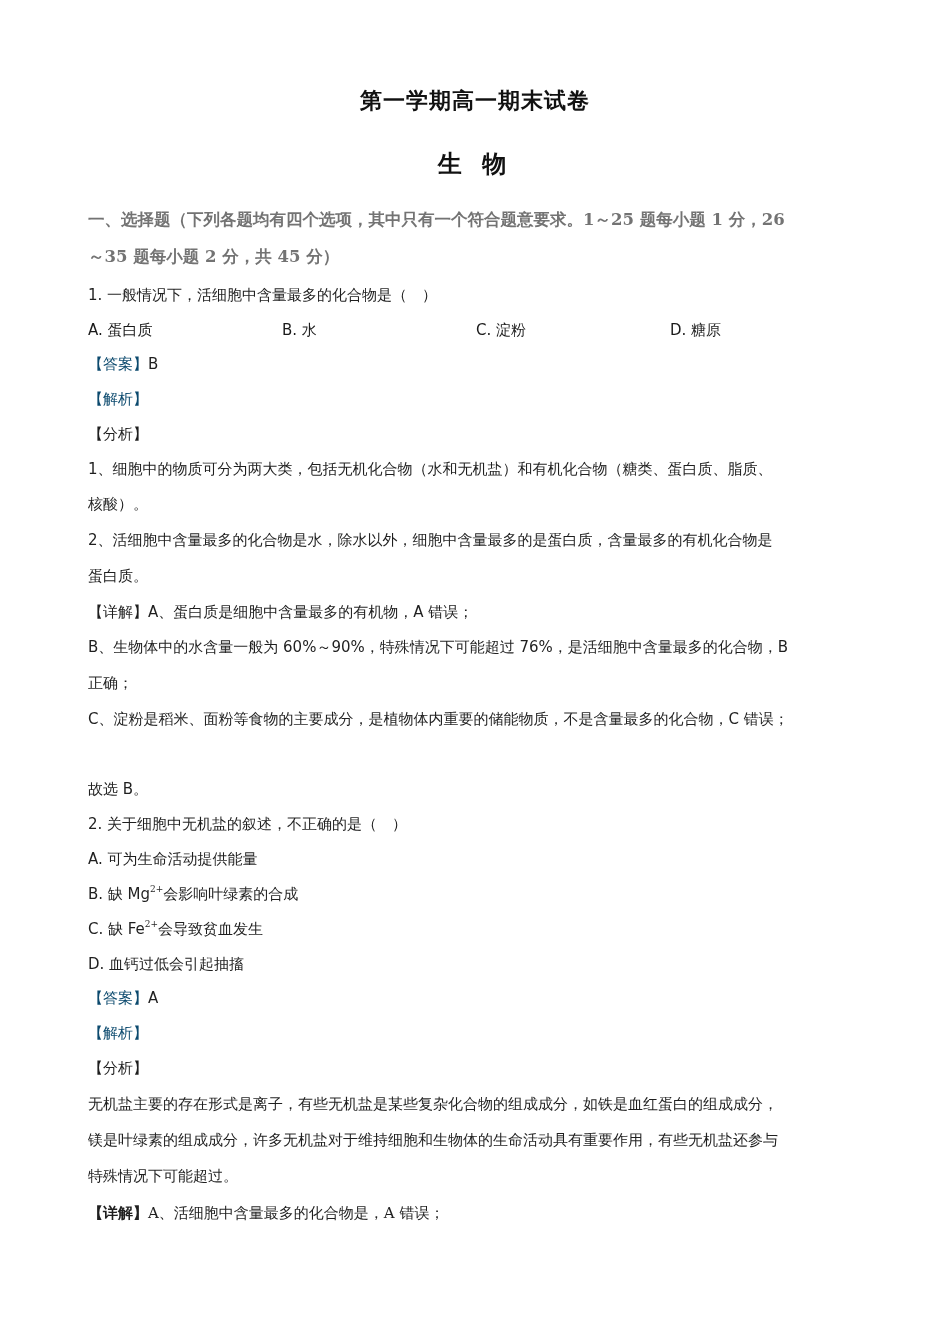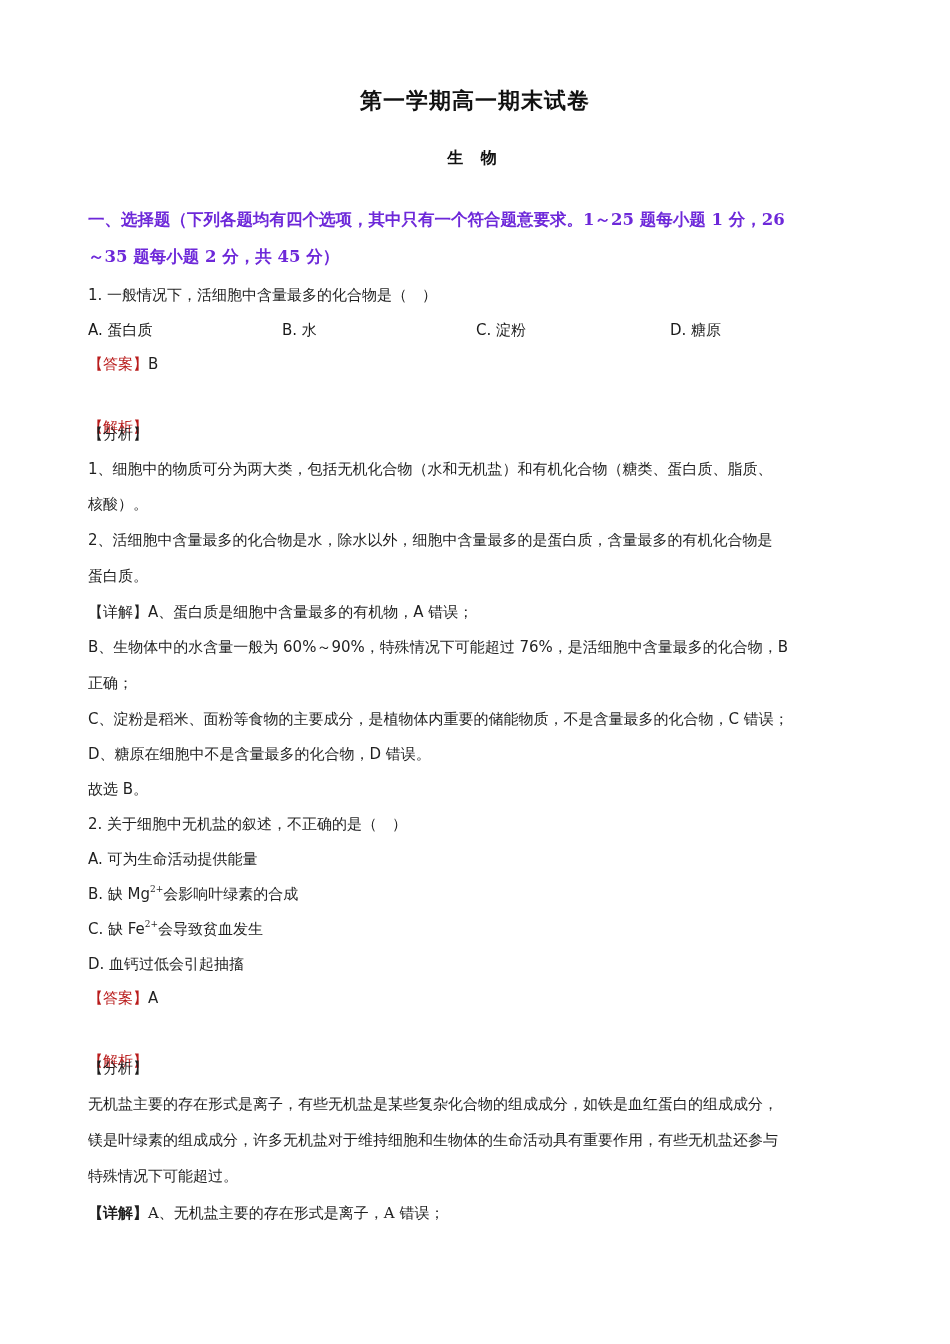--- a/index.html
+++ b/index.html
@@ -8,31 +8,31 @@
     font-family: "DejaVu Sans", "Liberation Sans", sans-serif;
     color: #1a1a1a;
   }
   .page { position: absolute; left: 0; top: 0; width: 950px; height: 1344px; }
   .title {
     position: absolute; left: 0; width: 950px; text-align: center;
     font-family: "DejaVu Serif", "Liberation Serif", serif;
     font-weight: bold; color: #111;
   }
   .title.main { top: 86px; font-size: 22px; letter-spacing: 1px; }
-  .title.sub { top: 148px; font-size: 16px; letter-spacing: 6px; }
+  .title.sub { top: 148px; font-size: 24px; letter-spacing: 6px; }
   .line {
     position: absolute; left: 88px; font-size: 15px; line-height: 20px;
     white-space: nowrap; color: #1f1f1f;
   }
   .serif { font-family: "DejaVu Serif", "Liberation Serif", serif; }
   .section-head {
     position: absolute; left: 88px; font-family: "DejaVu Serif", "Liberation Serif", serif;
-    font-weight: bold; font-size: 16.5px; line-height: 22px; white-space: nowrap; color: #6d28d9;
+    font-weight: bold; font-size: 16.5px; line-height: 22px; white-space: nowrap; color: #737373;
   }
-  .blue { color: #b91c1c; margin-top: 28px; }
+  .blue { color: #0c4a6e; }
   .opt { position: absolute; font-size: 15px; line-height: 20px; white-space: nowrap; }
   sup { font-size: 9px; vertical-align: 7px; line-height: 0; }
 </style>
 </head>
 <body>
 
 <div class="page">
 
   <div class="title main">第一学期高一期末试卷</div>
   <div class="title sub">生 物</div>
@@ -56,21 +56,20 @@
   <div class="line" style="top:494px;">核酸）。</div>
   <div class="line" style="top:530px;">2、活细胞中含量最多的化合物是水，除水以外，细胞中含量最多的是蛋白质，含量最多的有机化合物是</div>
   <div class="line" style="top:566px;">蛋白质。</div>
 
   <div class="line" style="top:602px;">
     <span>【详解】</span><span>A、蛋白质是细胞中含量最多的有机物，A 错误；</span>
   </div>
   <div class="line" style="top:637px;">B、生物体中的水含量一般为 60%～90%，特殊情况下可能超过 76%，是活细胞中含量最多的化合物，B</div>
   <div class="line" style="top:673px;">正确；</div>
   <div class="line" style="top:709px;">C、淀粉是稻米、面粉等食物的主要成分，是植物体内重要的储能物质，不是含量最多的化合物，C 错误；</div>
-  <div class="line" style="top:744px;">D、糖原在细胞中不是含量最多的化合物，D 错误。</div>
   <div class="line" style="top:779px;">故选 B。</div>
 
   <div class="line" style="top:814px;">2. 关于细胞中无机盐的叙述，不正确的是（　）</div>
   <div class="line" style="top:849px;">
     <span>A. 可为生命活动提供能量</span>
   </div>
   <div class="line" style="top:884px;">
     <span>B. 缺 Mg</span><sup class="serif">2+</sup><span>会影响叶绿素的合成</span>
   </div>
   <div class="line" style="top:919px;">
@@ -84,16 +83,16 @@
     <span class="blue">【答案】</span><span>A</span>
   </div>
   <div class="line blue" style="top:1023px;">【解析】</div>
   <div class="line" style="top:1058px;">【分析】</div>
 
   <div class="line serif" style="top:1130px;">镁是叶绿素的组成成分，许多无机盐对于维持细胞和生物体的生命活动具有重要作用，有些无机盐还参与</div>
   <div class="line serif" style="top:1094px;">无机盐主要的存在形式是离子，有些无机盐是某些复杂化合物的组成成分，如铁是血红蛋白的组成成分，</div>
   <div class="line serif" style="top:1166px;">特殊情况下可能超过。</div>
 
   <div class="line serif" style="top:1203px;">
-    <span style="font-weight:bold;">【详解】</span><span>A、无机盐主要的存在形式是离子，A 错误；</span>
+    <span style="font-weight:bold;">【详解】</span><span>A、活细胞中含量最多的化合物是，A 错误；</span>
   </div>
 
 </div>
 
 </body></html>

